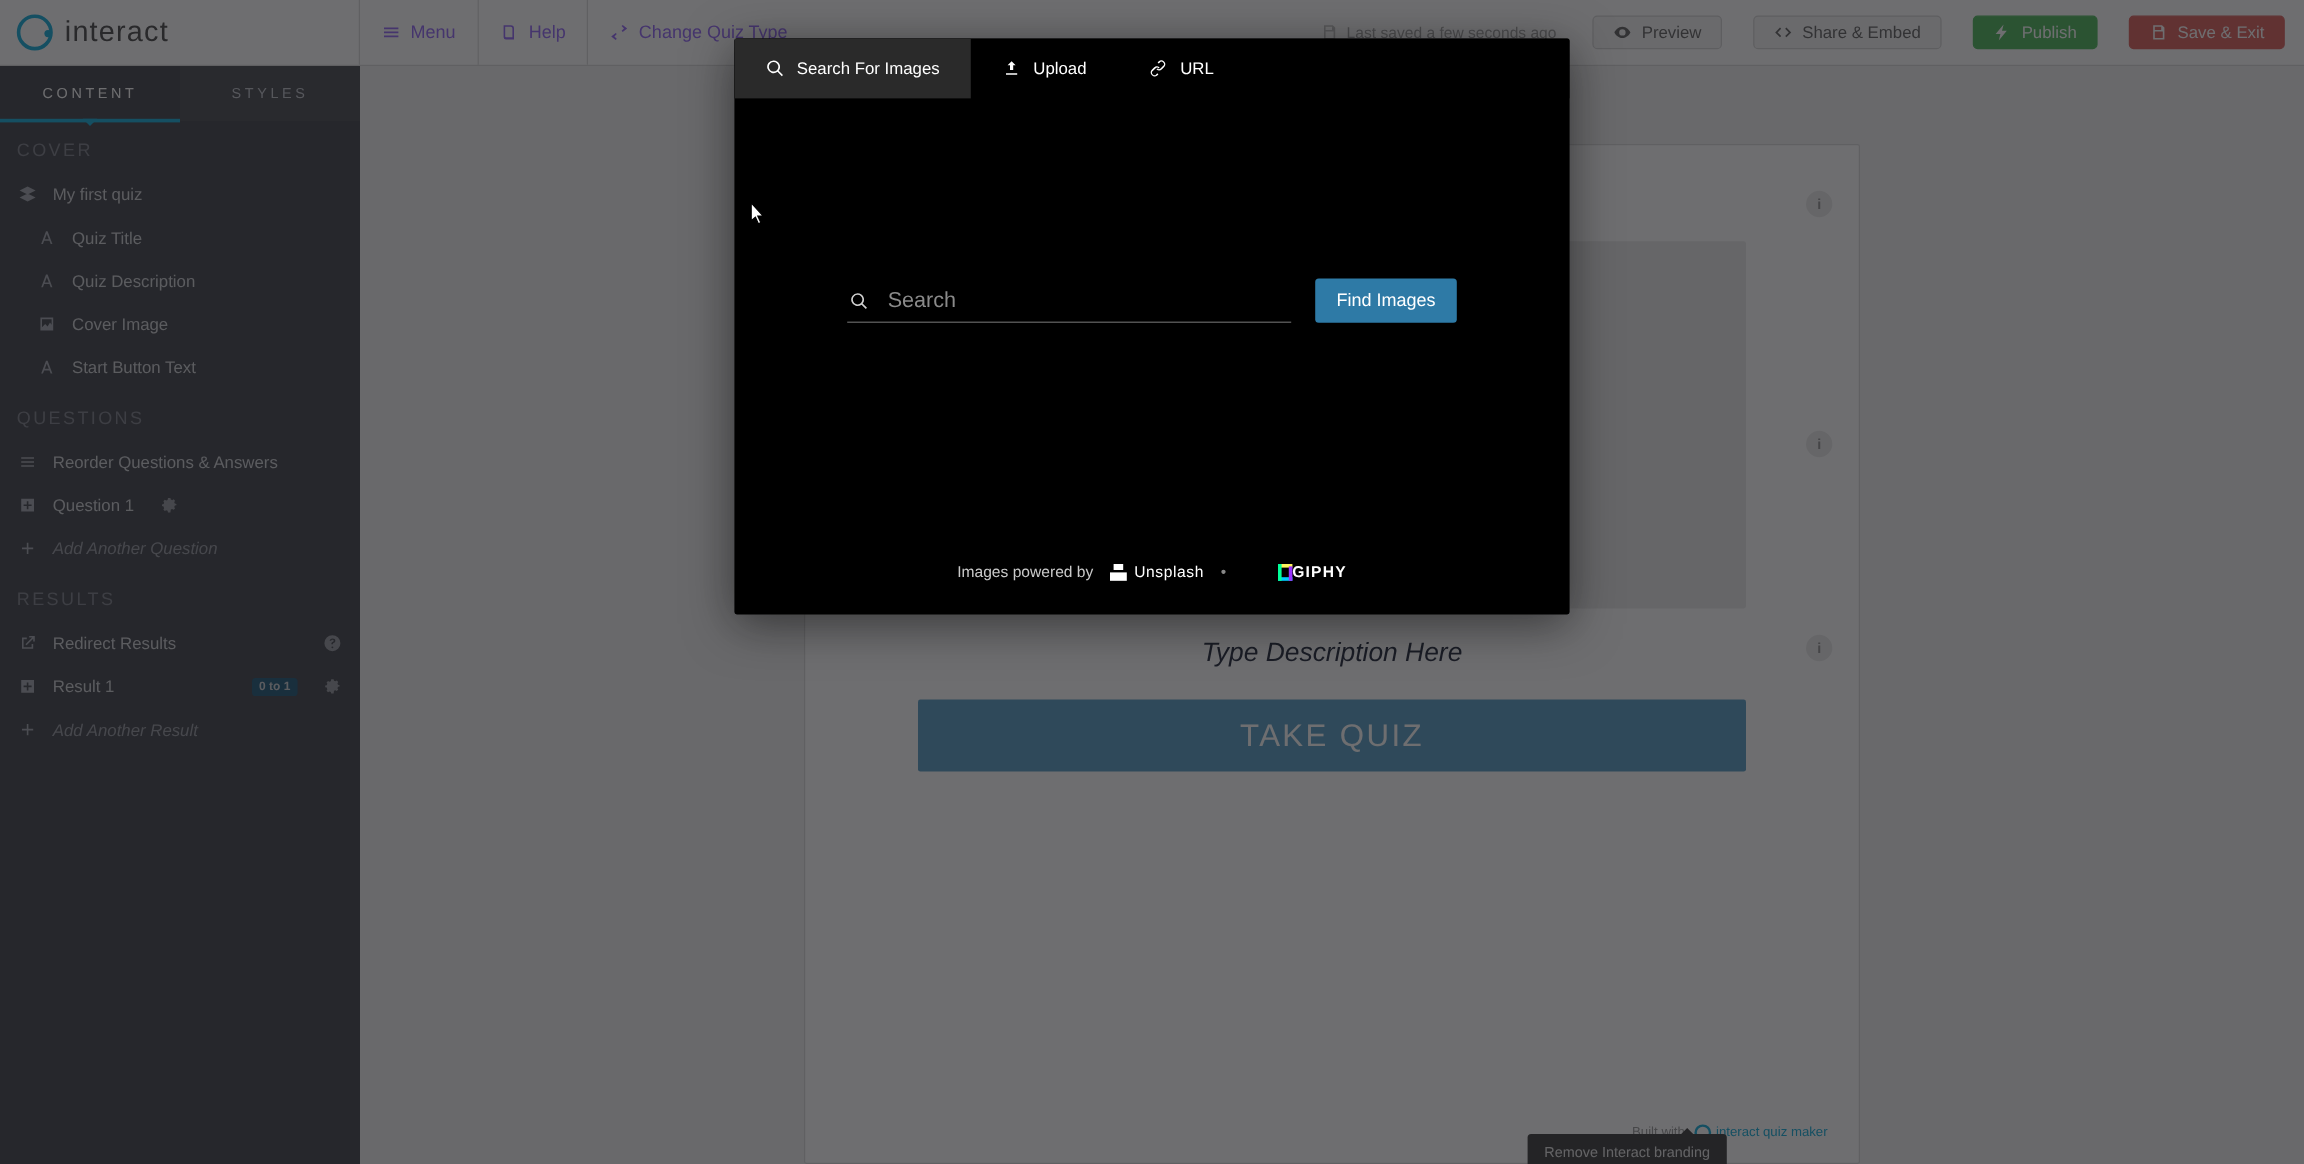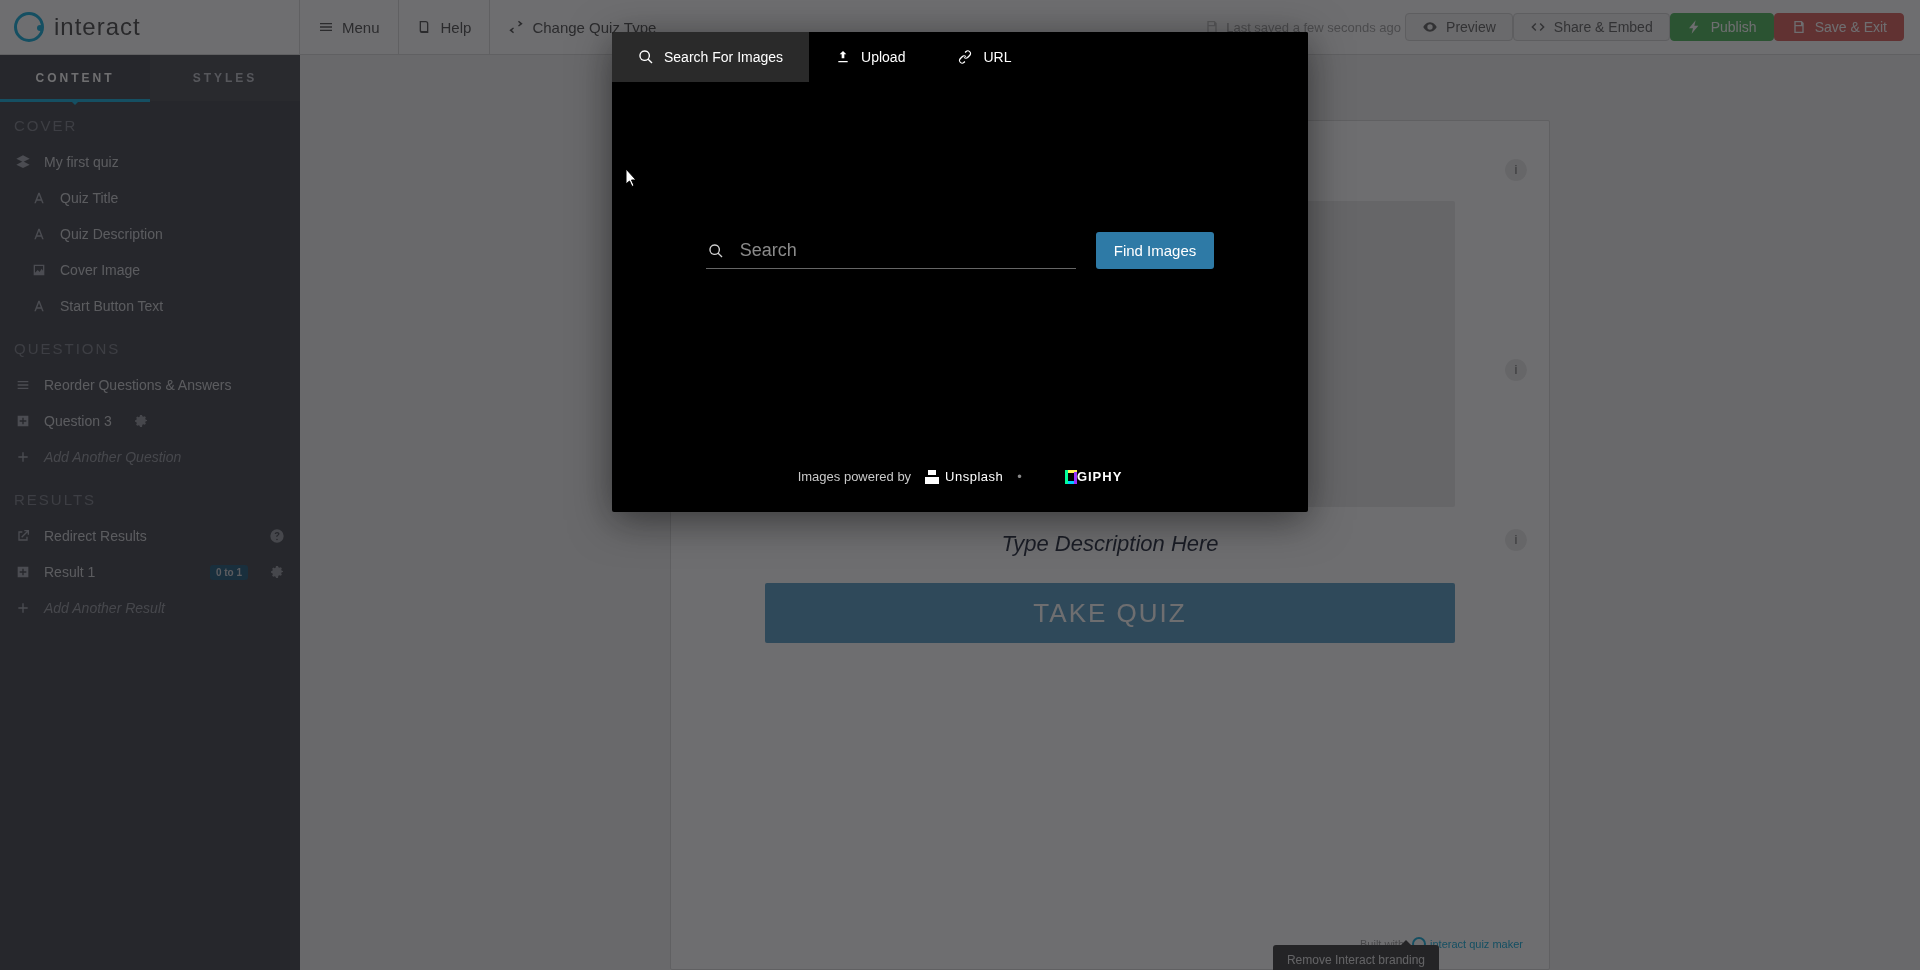--- a/index.html
+++ b/index.html
@@ -72,34 +72,34 @@
   .logo-word {
     font-size: 24px;
     letter-spacing: 1px;
     color: #3a3a3a;
   }
   .topbar-section {
     display:flex; align-items:center;
     padding: 0 18px;
     border-right: 1px solid var(--top-border);
     gap: 8px;
-    color: #404040;
+    color: #8b5cf6;
     font-size: 15px;
     cursor: pointer;
   }
   .icon {
     display:inline-flex; align-items:center; justify-content:center;
     width: 16px; height:16px;
   }
   .icon svg { width:16px; height:16px; fill: currentColor; }
   .topbar-right {
     margin-left:auto;
     display:flex;
     align-items:center;
-    gap: 0;
+    gap: 26px;
     padding: 0 16px;
   }
   .save-status {
     color: #9b9b9b;
     font-size: 13px;
     display:flex; align-items:center; gap:6px;
     margin-right: 4px;
   }
   .top-btn {
     height: 28px;
@@ -136,21 +136,20 @@
   }
   .side-tab {
     flex:1;
     display:flex; align-items:center; justify-content:center;
     letter-spacing: 3px;
     font-size: 12px;
     color: #b9bcc4;
     background: var(--sidebar-light);
     cursor:pointer;
     position:relative;
-    font-weight:bold;
   }
   .side-tab.active {
     background: var(--sidebar-bg);
     color:#fff;
   }
   .side-tab.active::after{
     content:"";
     position:absolute;
     left:0; right:0; bottom:-1px;
     height:3px;
@@ -553,21 +552,21 @@
           </svg>
       </span>
       <span>Reorder Questions &amp; Answers</span>
     </div>
     <div class="side-row">
       <span class="icon">
         <svg viewBox="0 0 24 24">
             <path d="M4 4h16v16H4V4zm7 3v4H7v2h4v4h2v-4h4v-2h-4V7h-2z"></path>
           </svg>
       </span>
-      <span>Question 3</span>
+      <span>Question 1</span>
       <span class="right-icon icon gear">
         <svg viewBox="0 0 24 24">
             <path d="M12 8a4 4 0 1 1 0 8 4 4 0 0 1 0-8zm9 4-2 .5a7 7 0 0 1-.7 1.7l1 1.8-1.8 1.8-1.8-1a7 7 0 0 1-1.7.7L13.5 21h-3l-.5-2a7 7 0 0 1-1.7-.7l-1.8 1-1.8-1.8 1-1.8A7 7 0 0 1 5 13.5L3 13v-2l2-.5a7 7 0 0 1 .7-1.7l-1-1.8L6.5 5.2l1.8 1A7 7 0 0 1 10 5.5L10.5 3h3l.5 2a7 7 0 0 1 1.7.7l1.8-1 1.8 1.8-1 1.8c.3.5.5 1.1.7 1.7l2 .5v2z"></path>
           </svg>
       </span>
     </div>
     <div class="side-row dim">
       <span class="icon">
         <svg viewBox="0 0 24 24">
             <path d="M11 5h2v6h6v2h-6v6h-2v-6H5v-2h6V5z"></path>

